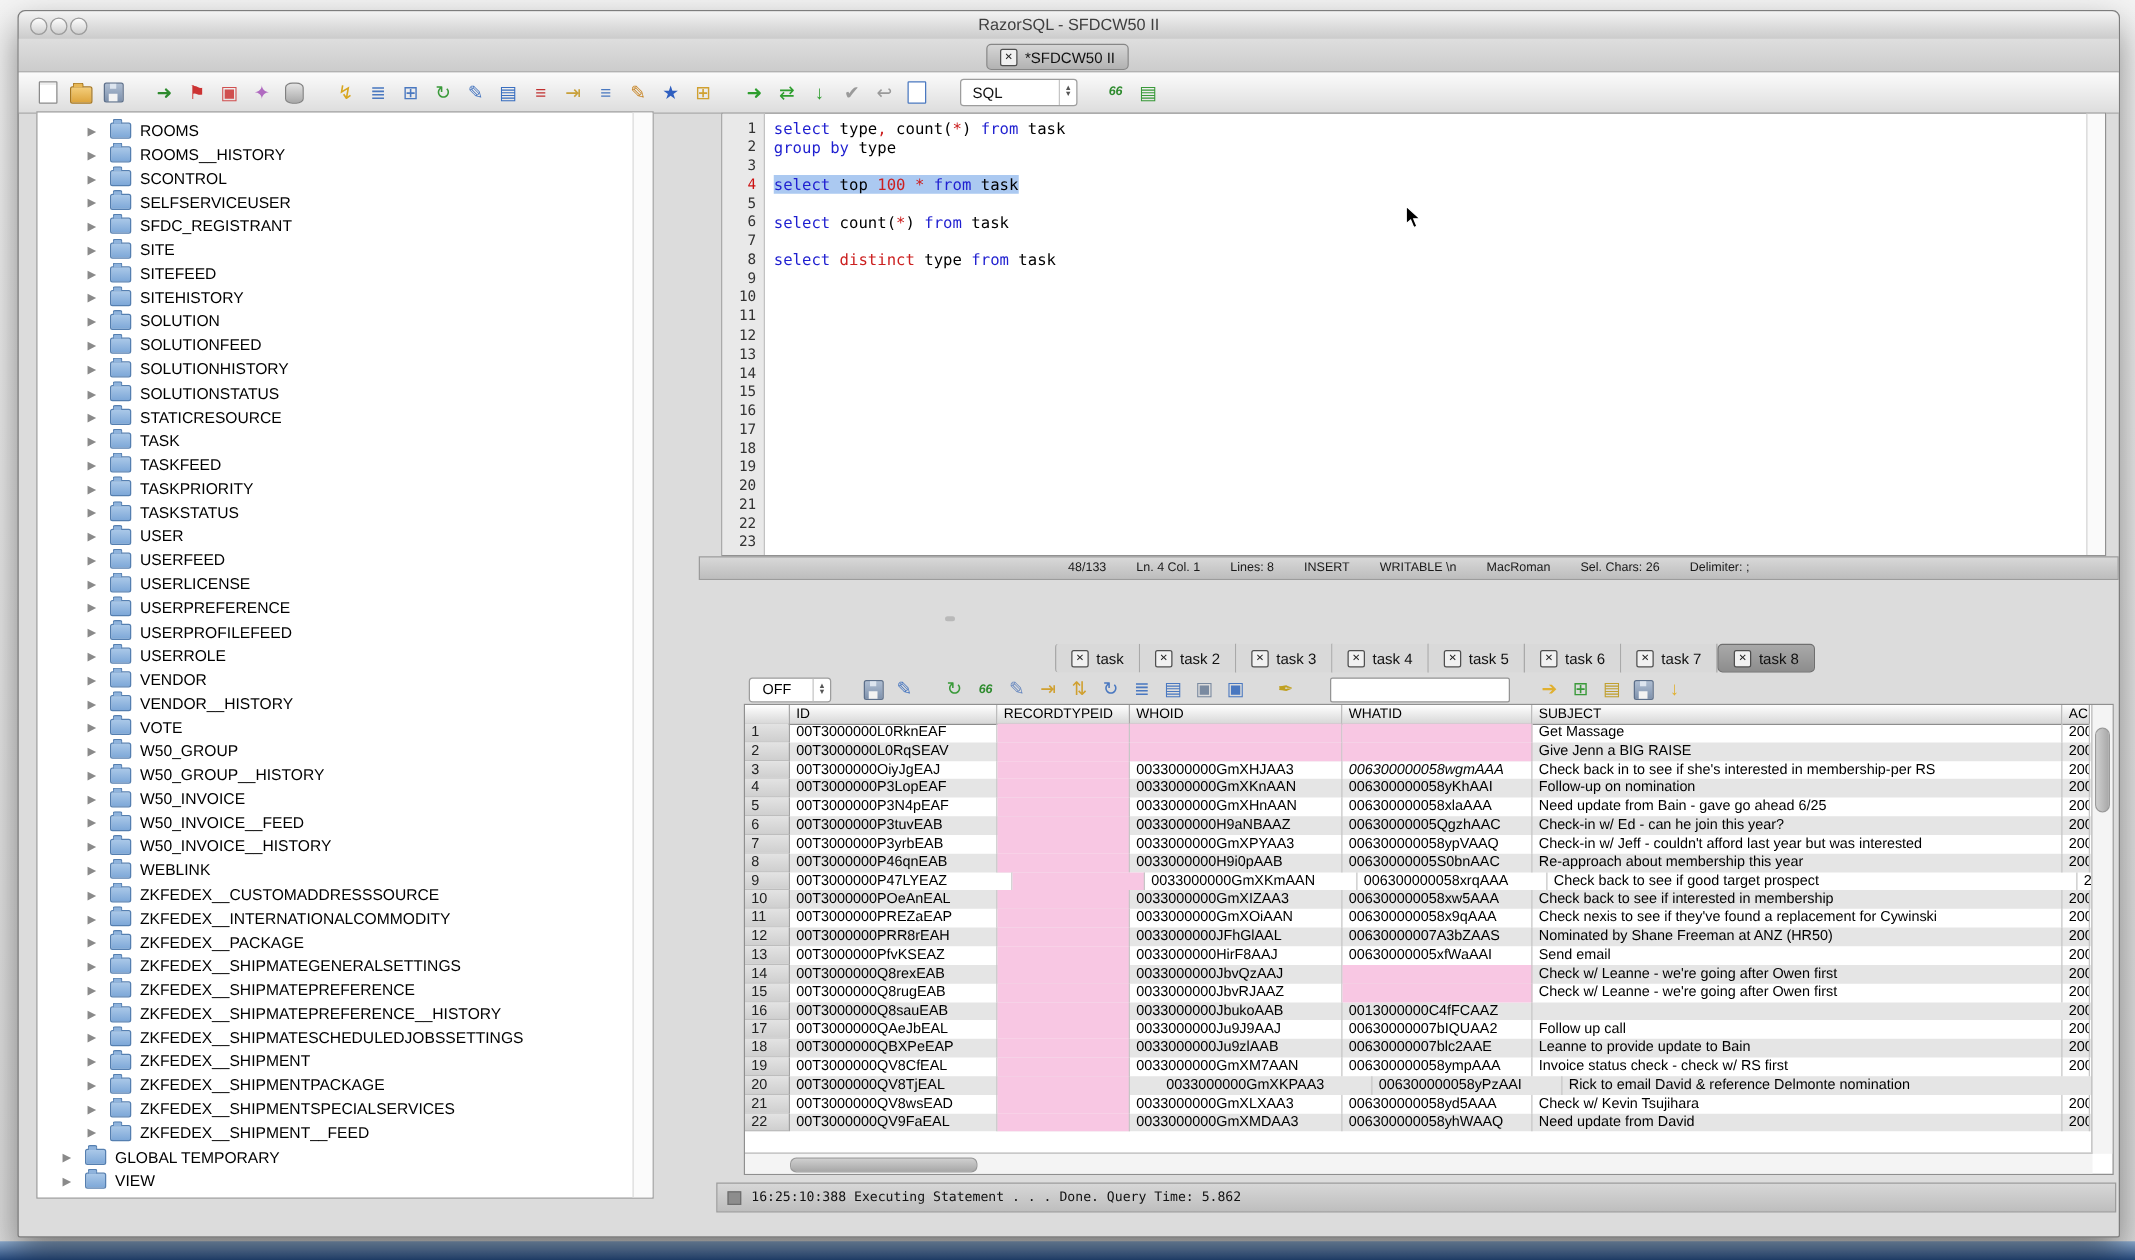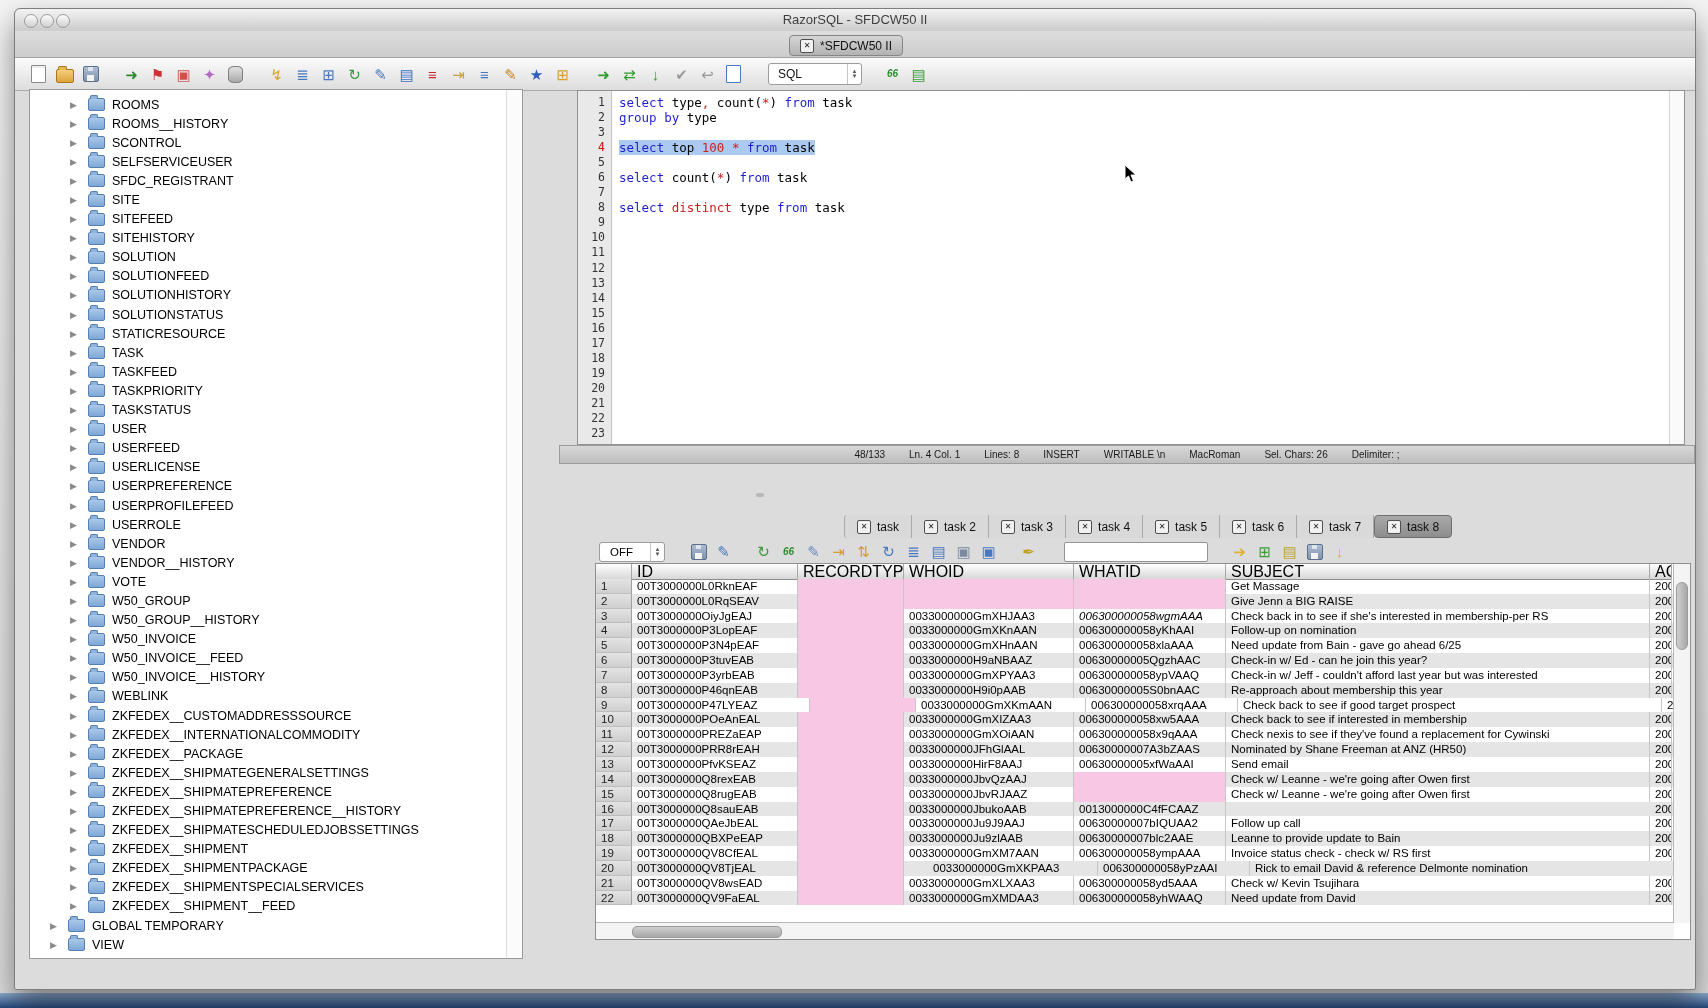--- a/index.html
+++ b/index.html
@@ -101,21 +101,21 @@
     border:1px solid #8f8f8f;overflow:hidden;}
   #tclip{position:absolute;left:0;top:0;right:16px;bottom:16px;overflow:hidden;}
   .trow{display:flex;height:14.85px;font-size:11.5px;white-space:nowrap;}
   .trow.even{background:#e5e5e5;}
   .tcell{padding:0 0 0 5px;border-right:1px solid #c6c6c6;overflow:hidden;flex:none;box-sizing:border-box;
     line-height:14.8px;color:#000;}
   .tcell.pink{background:#f8c7e3;}
   .numcell{background:linear-gradient(#e3e3e3,#cfcfcf);border-right:1px solid #9f9f9f;border-bottom:1px solid #bdbdbd;
     color:#222;}
   #thead .tcell{background:linear-gradient(#ffffff,#d7d7d7);border-right:1px solid #a8a8a8;
-    border-bottom:1px solid #8d8d8d;font-size:16px;color:#000;height:15.5px;line-height:15px;}
+    border-bottom:1px solid #8d8d8d;font-size:11px;color:#000;height:15.5px;line-height:15px;}
   #table-vscroll{position:absolute;right:0;top:0;bottom:16px;width:16px;background:#f4f4f4;border-left:1px solid #b9b9b9;}
   #table-vthumb{position:absolute;left:2px;right:2px;top:18px;height:66px;border-radius:6px;
     background:linear-gradient(90deg,#cfcfcf,#a8a8a8);border:1px solid #9a9a9a;}
   #table-hscroll{position:absolute;left:0;right:16px;bottom:0;height:16px;background:#f4f4f4;border-top:1px solid #b9b9b9;}
   #table-hthumb{position:absolute;left:36px;width:148px;top:3px;height:10px;border-radius:5px;
     background:linear-gradient(#cfcfcf,#a8a8a8);border:1px solid #9a9a9a;}
   
   #appstatus{position:absolute;left:558px;top:937px;width:1118px;height:22px;
     background:linear-gradient(#d7d7d7,#bebebe);border:1px solid #9c9c9c;
     display:flex;align-items:center;font-family:"DejaVu Sans Mono",monospace;font-size:10.5px;color:#111;}
@@ -757,19 +757,23 @@
           </div>
       </div>
       <div id="table-vscroll">
         <div id="table-vthumb"></div>
       </div>
       <div id="table-hscroll">
         <div id="table-hthumb"></div>
       </div>
     </div>
 
+    <div id="appstatus">
+      <span id="statussq"></span>
+      <span>16:25:10:388 Executing Statement . . . Done. Query Time: 5.862</span>
+    </div>
 
   </div>
 
   <svg id="cursor" width="14" height="20" viewBox="0 0 14 20">
     <polygon points="1,1 1,15 4.5,12 7,18 9.5,17 7,11 12,11" fill="#000" stroke="#fff" stroke-width="1"></polygon>
   </svg>
 </div>
 
 </body></html>

